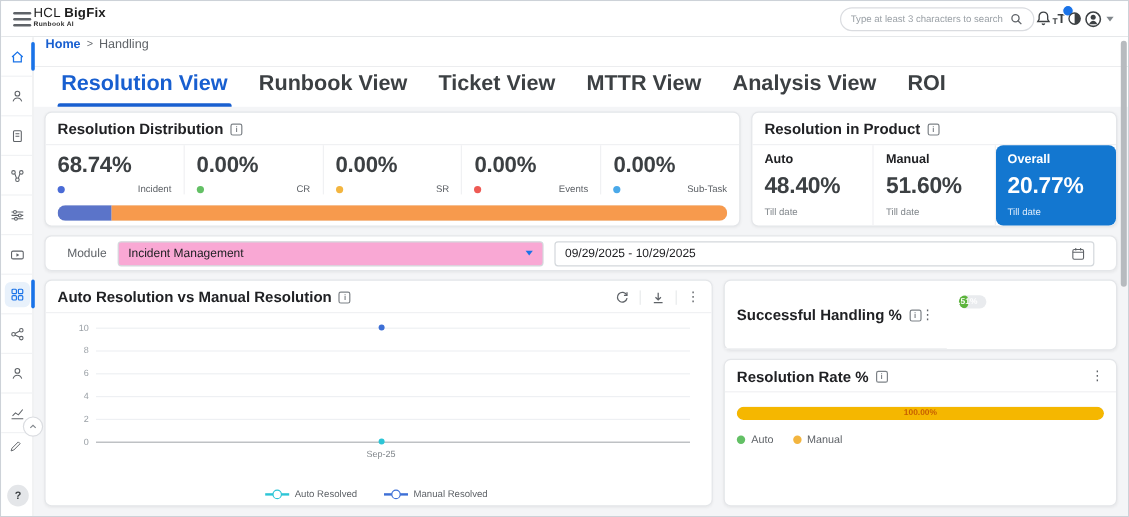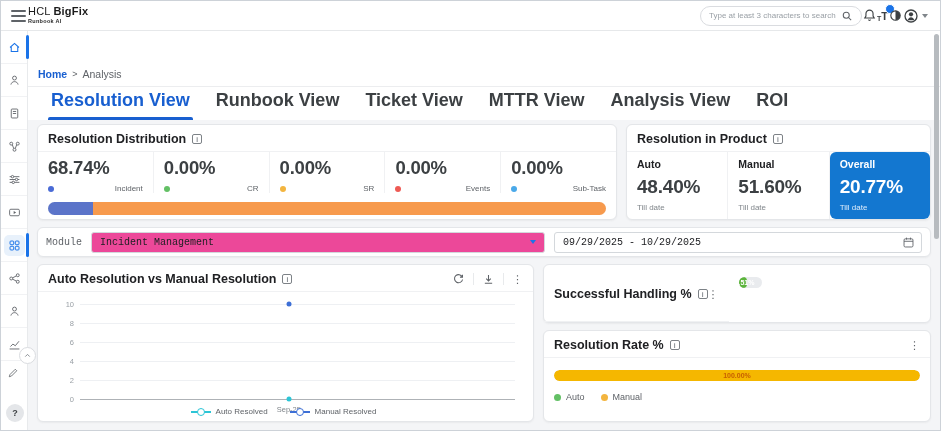--- a/index.html
+++ b/index.html
@@ -32,21 +32,21 @@
   .sidebar { width:27px; flex:none; background:#fff; border-right:1px solid #e8eaec; position:relative; z-index:3; }
   .side-item { height:33px; display:flex; align-items:center; justify-content:center; position:relative; border-bottom:1px solid #f1f2f4; cursor:pointer; }
   .side-item.marked::after { content:""; position:absolute; right:-2px; top:4px; bottom:4px; width:3px; background:#1a73e8; border-radius:2px; }
   .tile { background:#e8f1fb; border-radius:5px; width:21px; height:21px; display:flex; align-items:center; justify-content:center; }
   .collapse-btn { position:absolute; top:316px; right:-9px; width:17px; height:17px; border-radius:50%; background:#fff; border:1px solid #dadce0; display:flex; align-items:center; justify-content:center; cursor:pointer; z-index:4; }
   .edit-icon { position:absolute; top:334px; left:6px; cursor:pointer; }
   .help-btn { position:absolute; bottom:8px; left:5px; width:18px; height:18px; border-radius:50%; background:#e4e6e9; display:flex; align-items:center; justify-content:center; cursor:pointer; }
   .help-btn::after { content:"?"; font-size:9px; font-weight:700; color:#3c4043; }
 
   .content { flex:1; display:flex; flex-direction:column; min-width:0; background:#fff; }
-  .breadcrumb-row { height:25px; flex:none; display:flex; align-items:center; padding:0 10px; border-bottom:1px solid #ecedef; font-size:10.5px;margin-top:31px; }
+  .breadcrumb-row { height:25px; flex:none; display:flex; padding:0 10px; border-bottom:1px solid #ecedef; font-size:10.5px; }
   .bc-home { color:#185fd0; font-weight:700; cursor:pointer; }
   .bc-sep { color:#5f6368; margin:0 5px; font-size:9px; }
   .bc-current { color:#5f6368; }
 
   .tabs-row { height:33px; flex:none; display:flex; align-items:flex-end; padding-left:10px; background:#fff; }
   .tab { padding:2px 13px 9px; font-size:18px; font-weight:700; color:#3c4043; position:relative; cursor:pointer; white-space:nowrap; }
   .tab.active { color:#185fd0; }
   .tab.active::after { content:""; position:absolute; left:10px; right:10px; bottom:0; height:3px; background:#185fd0; border-radius:2px 2px 0 0; }
 
   
@@ -75,28 +75,28 @@
   .rip-cards { display:flex; flex:1; min-height:0; }
   .rip-card { flex:1; padding:6px 10px; border-right:1px solid #f0f1f3; display:flex; flex-direction:column; }
   .rip-card:last-child { border-right:none; }
   .rip-label { font-size:10.5px; font-weight:700; color:#202124; }
   .rip-value { font-size:19px; font-weight:700; color:#3c4043; margin-top:6px; letter-spacing:-.2px; }
   .rip-sub { font-size:8px; color:#80868b; margin-top:5px; }
   .rip-card.highlight { border-radius:6px; border-right:none; }
   .rip-card.highlight .rip-label, .rip-card.highlight .rip-value { color:#fff; }
   .rip-card.highlight .rip-sub { color:#dcebfb; }
 
-  .filter-row { height:30px; flex:none; display:flex; align-items:center; padding:0 8px; gap:9px;font-family:Liberation Mono, monospace; }
+  .filter-row { height:30px; flex:none; display:flex; align-items:center; padding:0 18px; gap:9px; }
   .module-label { font-size:10px; color:#5f6368; }
-  .module-select { width:454px; height:21px; border:1px solid #d4d8dc; border-radius:3px; display:flex; align-items:center; justify-content:space-between; padding:0 8px; font-size:10px; color:#202124; cursor:pointer; background:#ec4899; }
+  .module-select { width:355px; height:21px; border:1px solid #d4d8dc; border-radius:3px; display:flex; align-items:center; justify-content:space-between; padding:0 8px; font-size:10px; color:#202124; cursor:pointer; background:#f9a8d4; }
   .caret { width:0; height:0; border-left:3.5px solid transparent; border-right:3.5px solid transparent; border-top:4.5px solid #1a73e8; }
   .date-input { flex:1; height:21px; border:1px solid #d4d8dc; border-radius:3px; display:flex; align-items:center; justify-content:space-between; padding:0 6px 0 8px; font-size:10px; color:#202124; cursor:pointer; background:#fff; }
 
   .row3 { display:flex; gap:9px; flex:1; min-height:0; }
-  .chart-panel { width:497px; flex:none; display:flex; flex-direction:column; }
+  .chart-panel { width:557px; flex:none; display:flex; flex-direction:column; }
   .chart-actions { display:flex; align-items:center; gap:8px; color:#5f6368; }
   .vsep { width:1px; height:12px; background:#e8eaec; }
   .more-dots { font-size:11px; color:#5f6368; cursor:pointer; line-height:1; }
   .chart-body { flex:1; position:relative; margin:2px 14px 0 10px; min-height:0; }
   .plot { position:absolute; left:32px; right:4px; top:10px; height:95px; }
   .gl { position:absolute; left:0; right:0; height:1px; background:#eef0f3; }
   .gl.axis { background:#aeb2b6; }
   .yl { position:absolute; right:calc(100% + 6px); transform:translateY(-50%); font-size:7.5px; color:#9aa0a6; }
   .pt { position:absolute; width:5px; height:5px; border-radius:50%; left:48%; transform:translate(-50%,-50%); }
   .xl { position:absolute; top:101px; left:48%; transform:translateX(-50%); font-size:7.5px; color:#80868b; white-space:nowrap; }
@@ -253,21 +253,21 @@
           </svg>
       </span>
       <div class="help-btn"></div>
     </nav>
 
     <main class="content">
 
       <div class="breadcrumb-row">
         <span class="bc-home">Home</span>
         <span class="bc-sep">&gt;</span>
-        <span class="bc-current">Analysis</span>
+        <span class="bc-current">Handling</span>
       </div>
 
       <div class="tabs-row">
         <span class="tab active">Resolution View</span>
         <span class="tab">Runbook View</span>
         <span class="tab">Ticket View</span>
         <span class="tab">MTTR View</span>
         <span class="tab">Analysis View</span>
         <span class="tab">ROI</span>
       </div>

